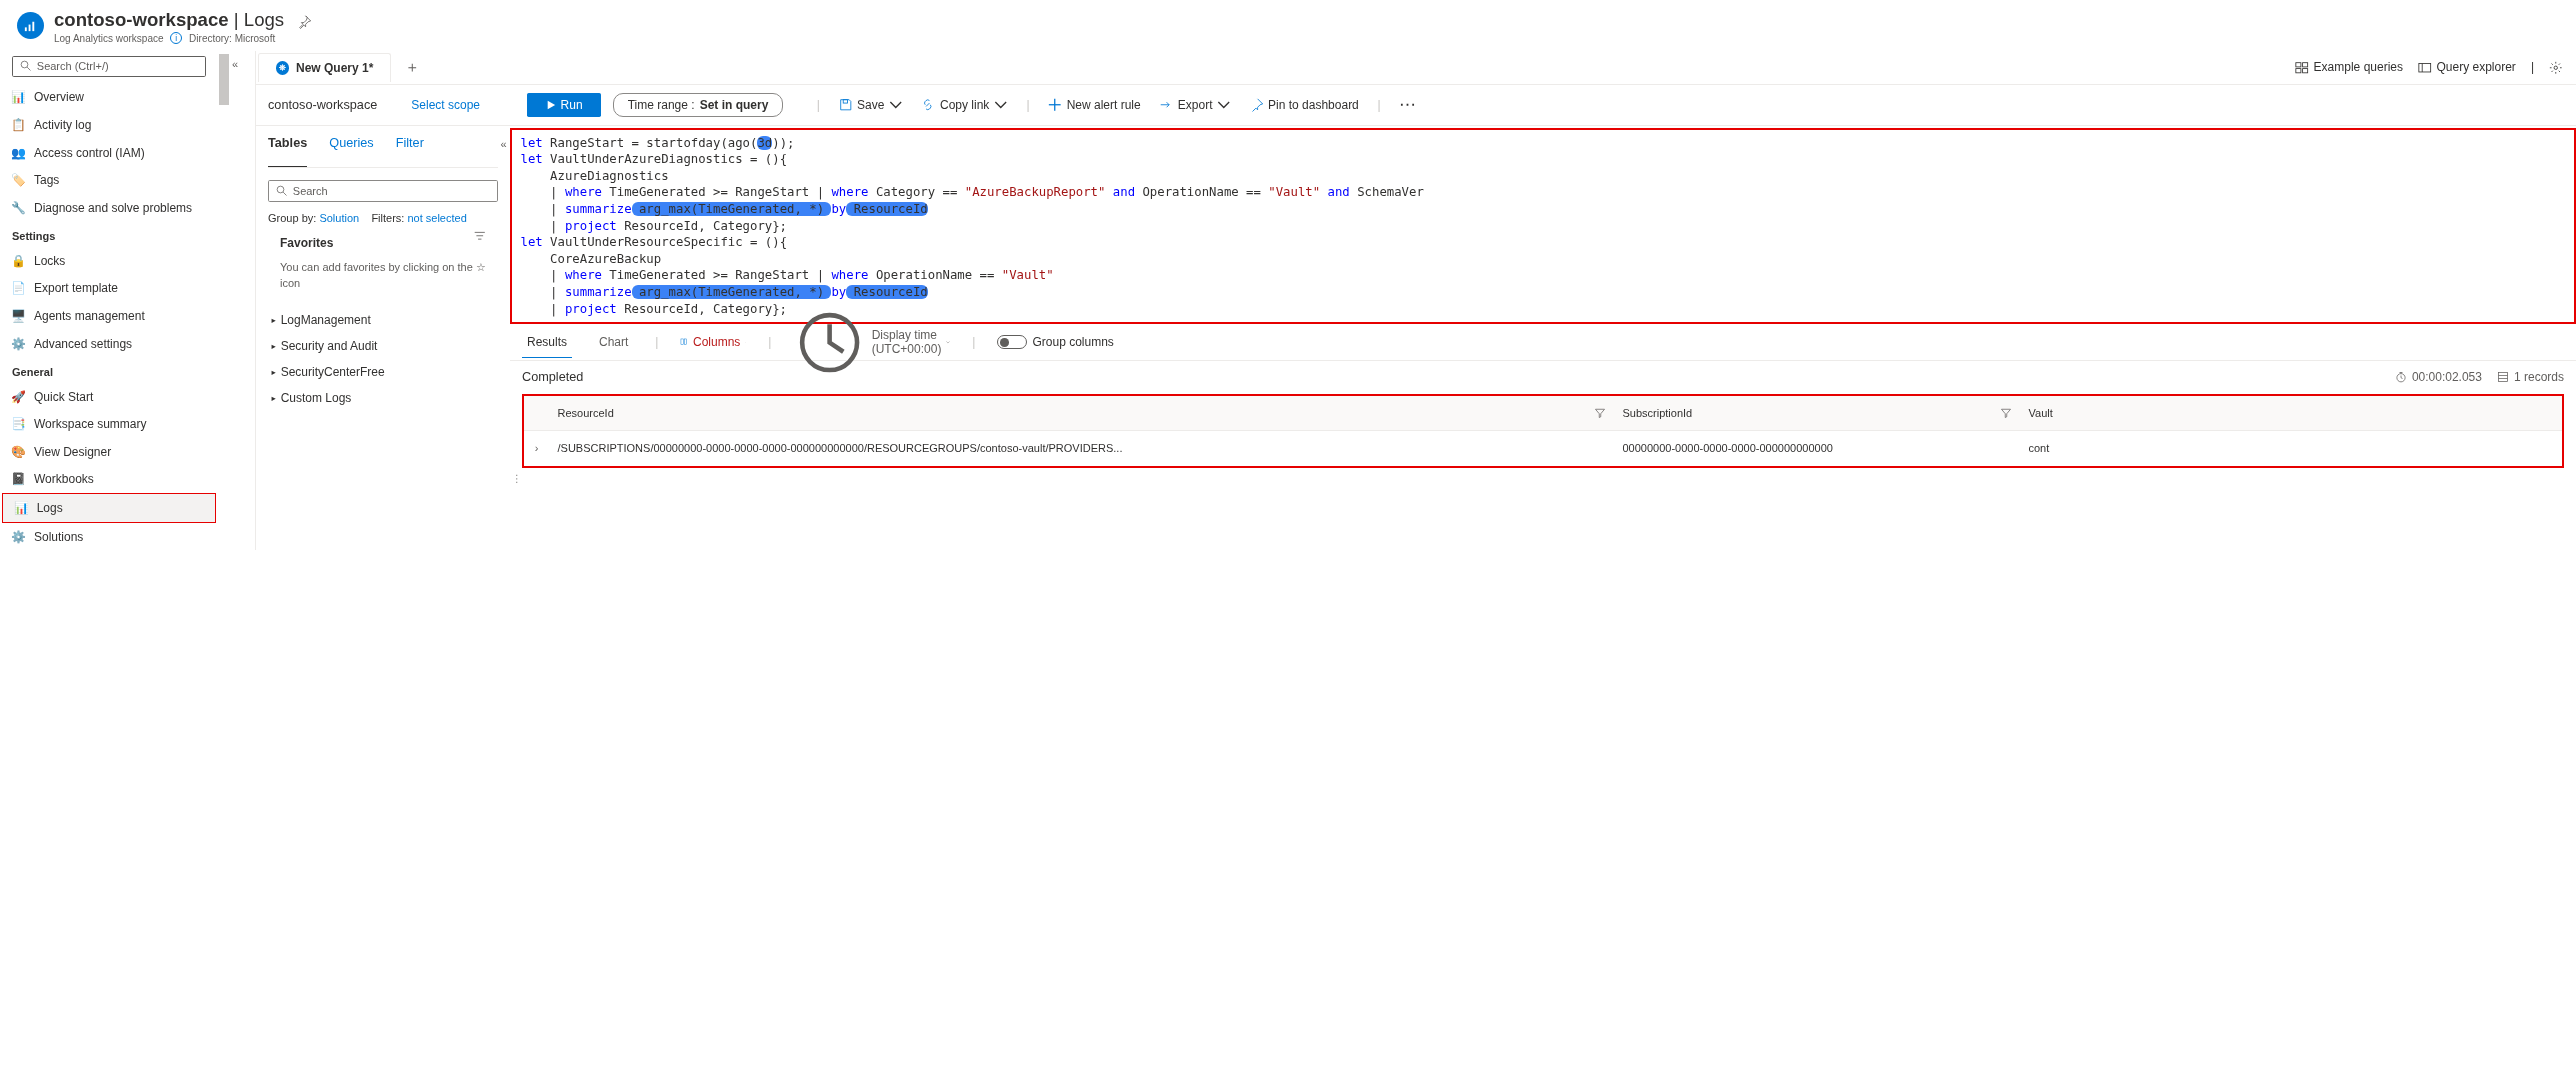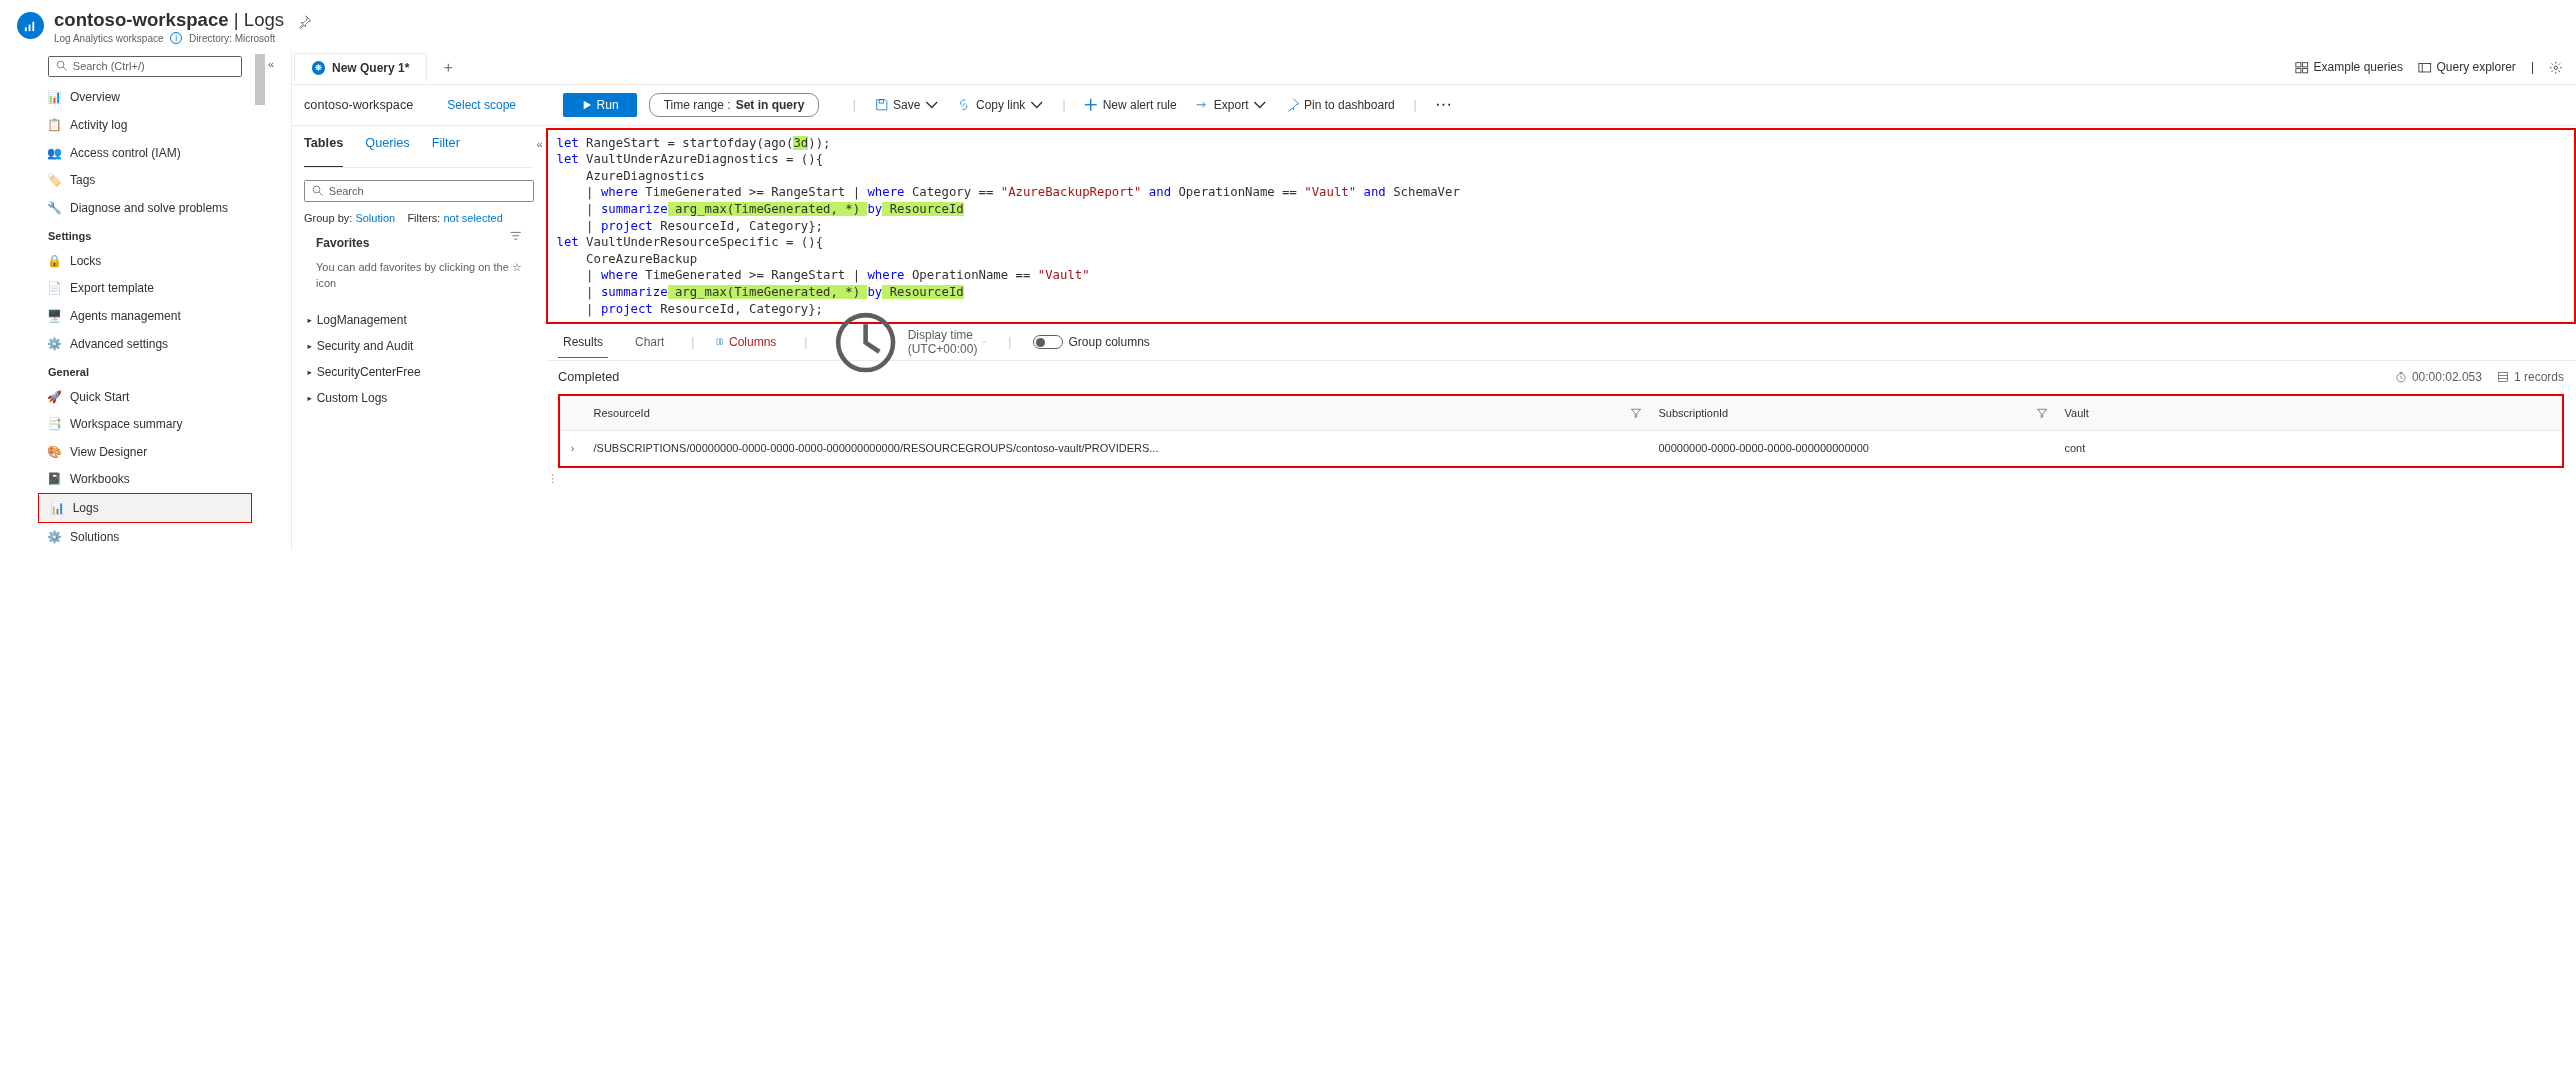--- a/index.html
+++ b/index.html
@@ -10,21 +10,21 @@
 .header { display: flex; align-items: flex-start; padding: 8.5px 17px 6.8px; }
 .header-icon { width: 27px; height: 27px; background: #0078d4; border-radius: 50%; display: flex; align-items: center; justify-content: center; color: #fff; font-weight: bold; margin-right: 10px; margin-top: 3.4px; }
 .header-icon svg { width: 15px; height: 15px; }
 .header-text { display: flex; flex-direction: column; }
 .header-title { font-size: 18.6px; font-weight: 600; color: #323130; }
 .header-title .thin { font-weight: 400; }
 .header-sub { font-size: 10px; color: #605e5c; margin-top: 1.7px; display: flex; align-items: center; gap: 6.8px; }
 .header-sub .info-icon { color: #0078d4; width: 12px; height: 12px; display: inline-flex; align-items: center; justify-content: center; border: 0.8px solid #0078d4; border-radius: 50%; font-size: 8.5px; }
 .pin-icon { margin-left: 13.5px; margin-top: 6.8px; color: #605e5c; cursor: pointer; }
 
-.main { display: flex; margin-left: 36px; }
+.main { display: flex; }
 
 
 .leftnav { width: 218px; border-right: 0 solid transparent; padding: 5px 0 0 0; position: relative; }
 .search-box { display: flex; align-items: center; border: 0.8px solid #605e5c; border-radius: 1.7px; padding: 3.4px 6.8px; margin: 0 12px 6.8px 12px; font-size: 11px; color: #605e5c; }
 .search-box svg { width: 12px; height: 12px; margin-right: 5px; }
 .collapse-chevron { position: absolute; right: -20px; top: 6.8px; color: #605e5c; cursor: pointer; }
 .nav-item { display: flex; align-items: center; padding: 6.8px 12px; font-size: 12px; color: #323130; cursor: pointer; gap: 8.5px; }
 .nav-item .icon { width: 13.5px; height: 13.5px; display: inline-flex; align-items: center; justify-content: center; }
 .nav-section { font-size: 11px; font-weight: 600; color: #323130; padding: 8.5px 12px 5px; }
 .nav-item.highlighted { border: 1.7px solid #e60000; background: #f3f2f1; margin: 0 1.7px; }
@@ -71,21 +71,21 @@
 .fav-title { font-weight: 600; font-size: 12px; margin: 8.5px 0 8.5px 12px; }
 .fav-text { font-size: 11px; color: #605e5c; margin: 0 12px 15px 12px; line-height: 1.5; }
 .tree-item { display: flex; align-items: center; gap: 5px; padding: 6px 0 6px 3.4px; font-size: 12px; cursor: pointer; }
 .tree-item .tri { color: #323130; font-size: 8.5px; }
 
 
 .editor-wrap { flex: 1; display: flex; flex-direction: column; }
 .editor { border: 2.5px solid #e60000; margin: 1.7px 0 0 0; padding: 5px 8.5px 5px 8.5px; font-family: Consolas, monospace; font-size: 12.3px; line-height: 1.35; background: #fff; white-space: pre; overflow: hidden; }
 .kw { color: #0000ff; }
 .str { color: #a31515; }
-.hl { background: #bef264; }
+.hl { background: #3b82f6; border-radius: 6px; }
 
 
 .res-toolbar { display: flex; align-items: center; border-bottom: 0.8px solid #edebe9; height: 37px; padding: 0 12px; gap: 22px; font-size: 12px; }
 .res-toolbar .sep { color: #c8c6c4; }
 .res-tab { padding: 8.5px 5px; cursor: pointer; color: #605e5c; }
 .res-tab.active { color: #323130; border-bottom: 1.7px solid #0078d4; }
 .res-tool { display: flex; align-items: center; gap: 5px; color: #605e5c; cursor: pointer; }
 .toggle { width: 30px; height: 13.5px; border: 0.8px solid #605e5c; border-radius: 8.5px; position: relative; }
 .toggle .knob { width: 8.5px; height: 8.5px; background: #605e5c; border-radius: 50%; position: absolute; left: 1.7px; top: 1.7px; }
 

